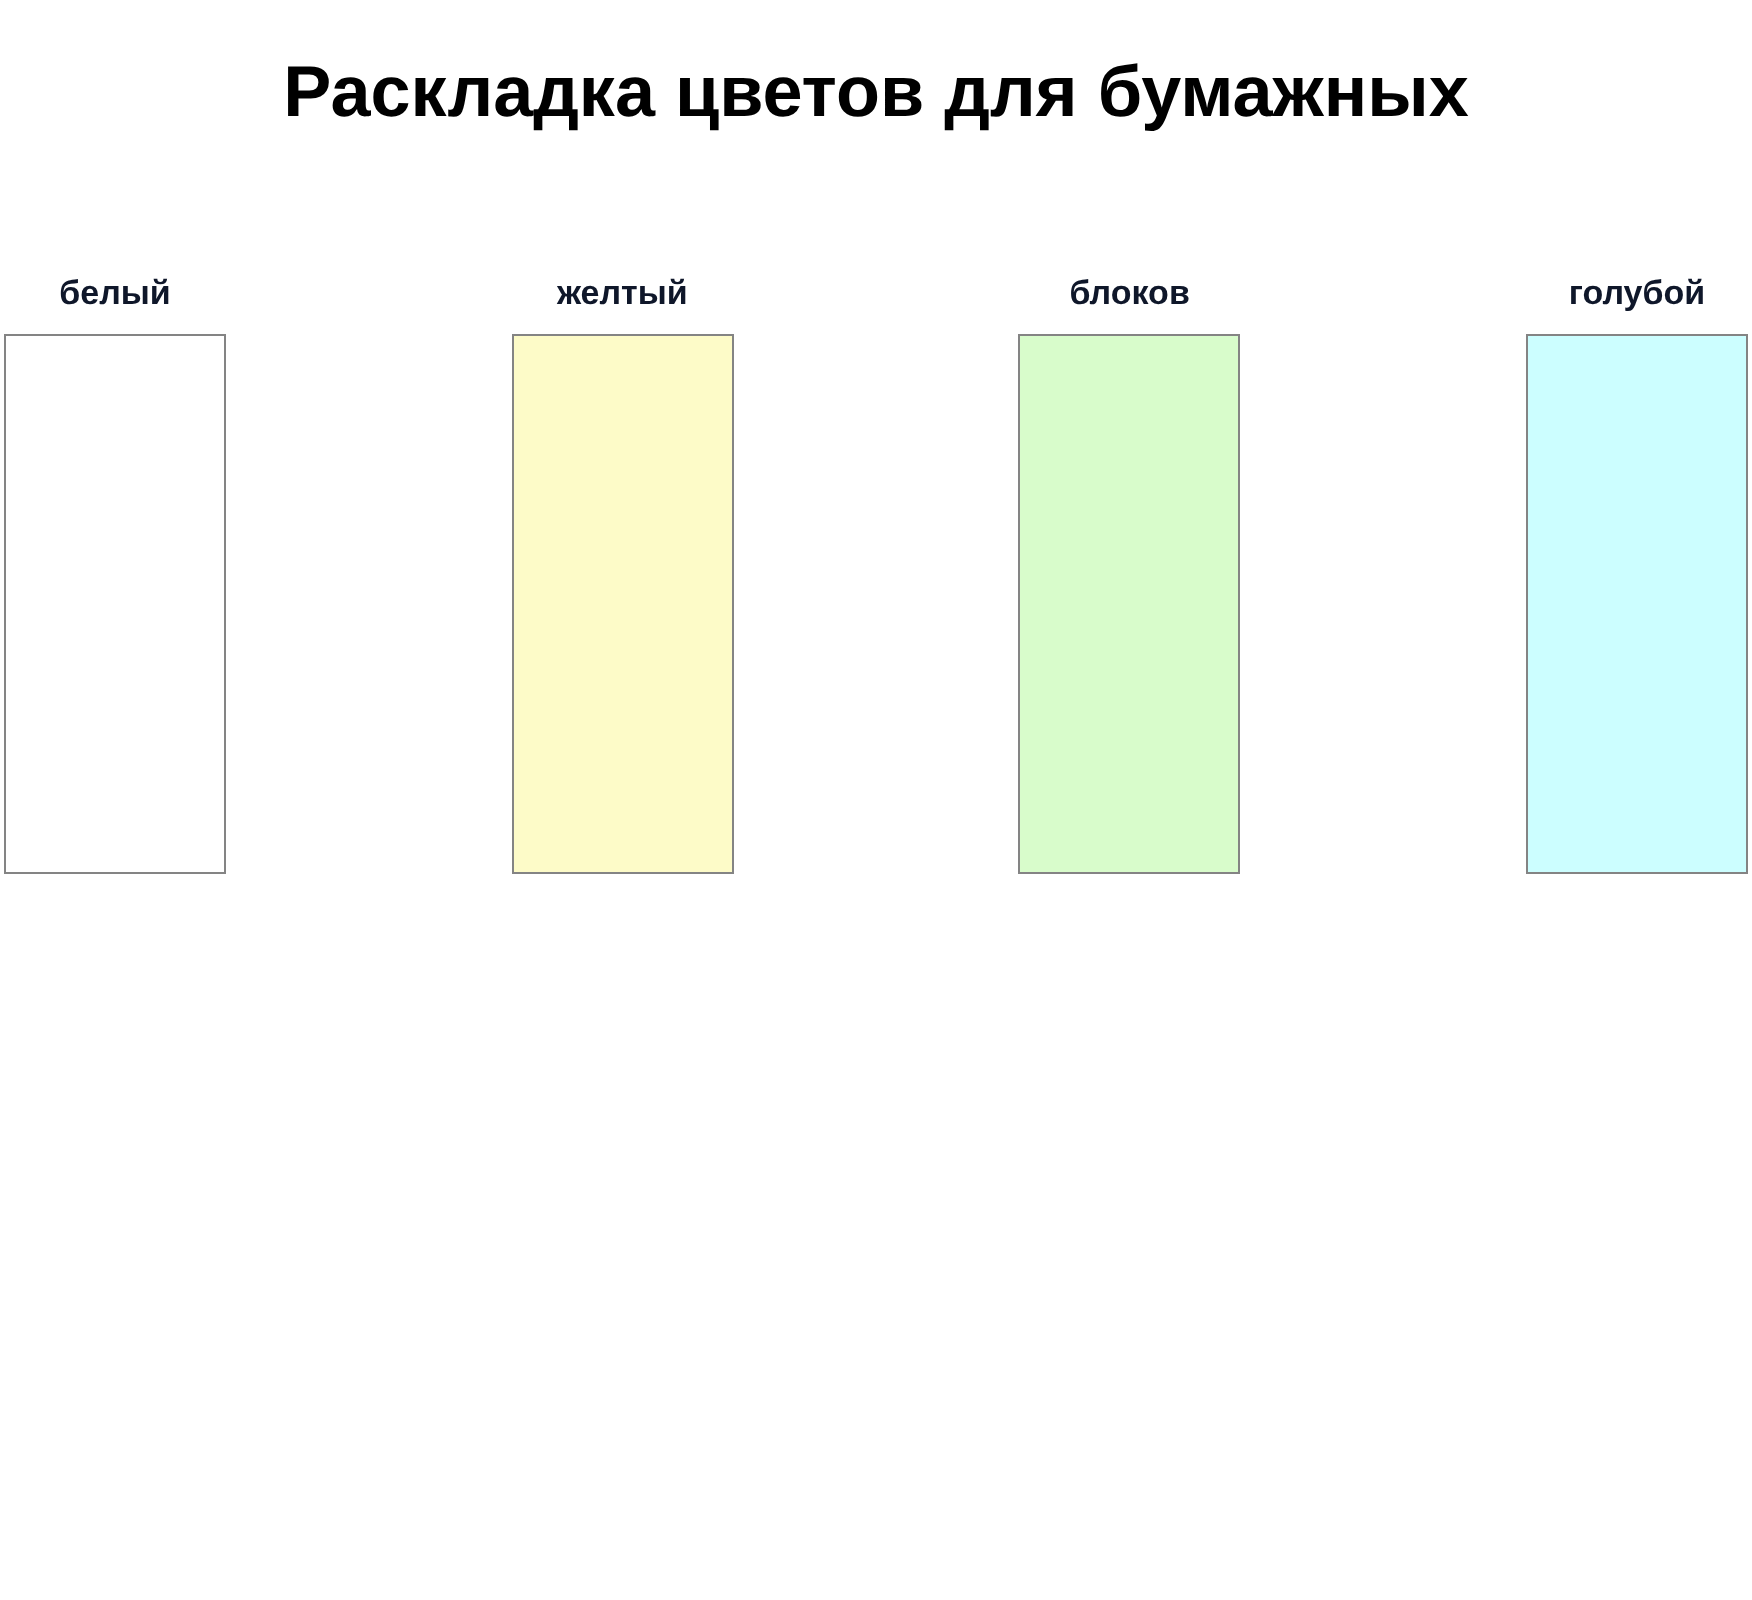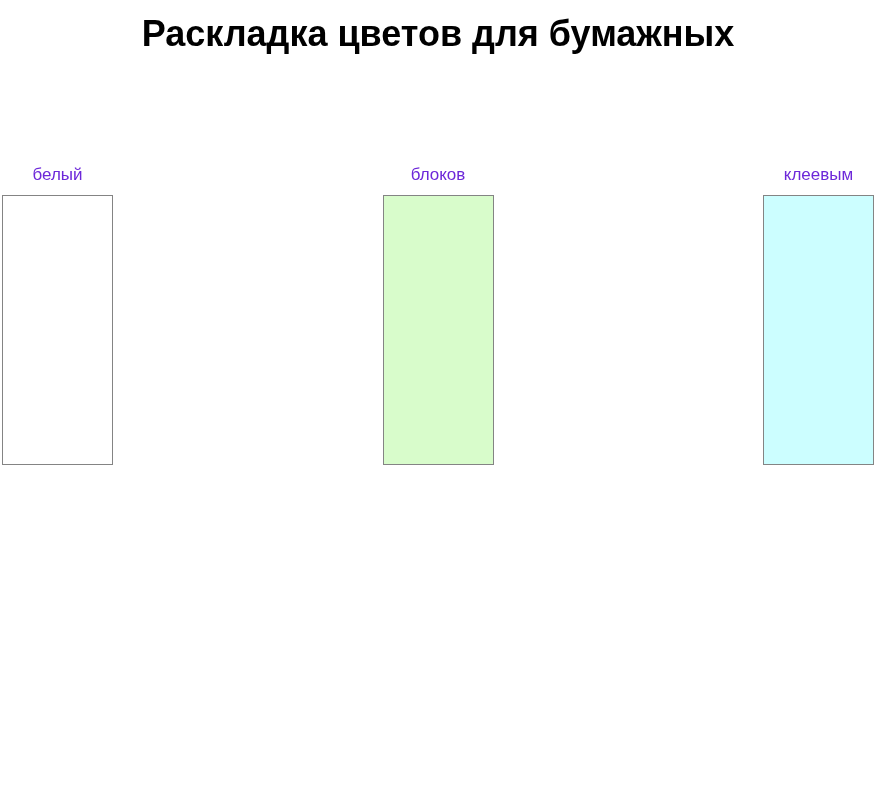--- a/index.html
+++ b/index.html
@@ -9,21 +9,21 @@
   }
   .page {
     position: relative;
     width: 876px;
     height: 800px;
     background: #ffffff;
     font-family: "Liberation Sans", sans-serif;
     overflow: hidden;
   }
   .title {
-    margin: 4px;
+    margin: 16px;
     padding-top: 4px;
     text-align: center;
     font-size: 36px;
     font-weight: bold;
     line-height: 52px;
     color: #000000;
     letter-spacing: 0px;
   }
   .title .line {
     display: block;
@@ -39,25 +39,24 @@
     justify-content: space-between;
   }
   .swatch-col {
     display: flex;
     flex-direction: column;
     align-items: center;
     width: 111px;
   }
   .swatch-label {
     font-size: 17px;
-    font-weight: normal;
-    color: #6d28d9;
+    font-weight: bold;
+    color: #0f172a;
     line-height: 20px;
     white-space: nowrap;
-    margin-top: 28px;
   }
   .swatch-box {
     margin-top: 10px;
     width: 109px;
     height: 268px;
     border: 1px solid #848484;
     background: #ffffff;
   }
 </style>
 </head>
@@ -69,27 +68,31 @@
     <span class="line">Раскладка цветов для бумажных</span>
   </h1>
 
   <div class="swatch-row">
 
     <div class="swatch-col">
       <div class="swatch-label">белый</div>
       <div class="swatch-box" style="background-color: rgb(255, 255, 255);"></div>
     </div>
 
+    <div class="swatch-col">
+      <div class="swatch-label">желтый</div>
+      <div class="swatch-box" style="background-color: rgb(253, 251, 200);"></div>
+    </div>
 
     <div class="swatch-col">
       <div class="swatch-label">блоков</div>
       <div class="swatch-box" style="background-color: rgb(216, 252, 203);"></div>
     </div>
 
 
     <div class="swatch-col">
-      <div class="swatch-label">клеевым</div>
+      <div class="swatch-label">голубой</div>
       <div class="swatch-box" style="background-color: rgb(204, 254, 255);"></div>
     </div>
 
   </div>
 
 </div>
 
 </body></html>

